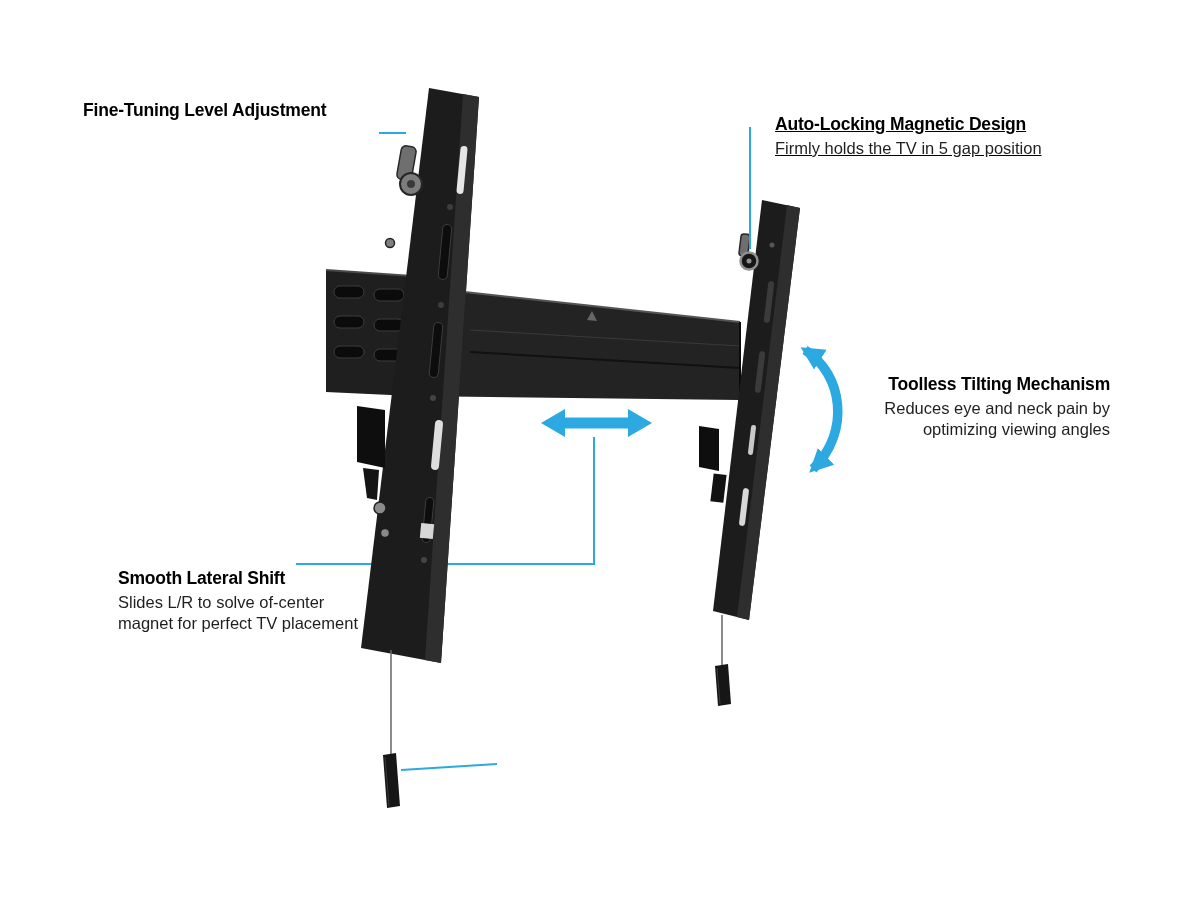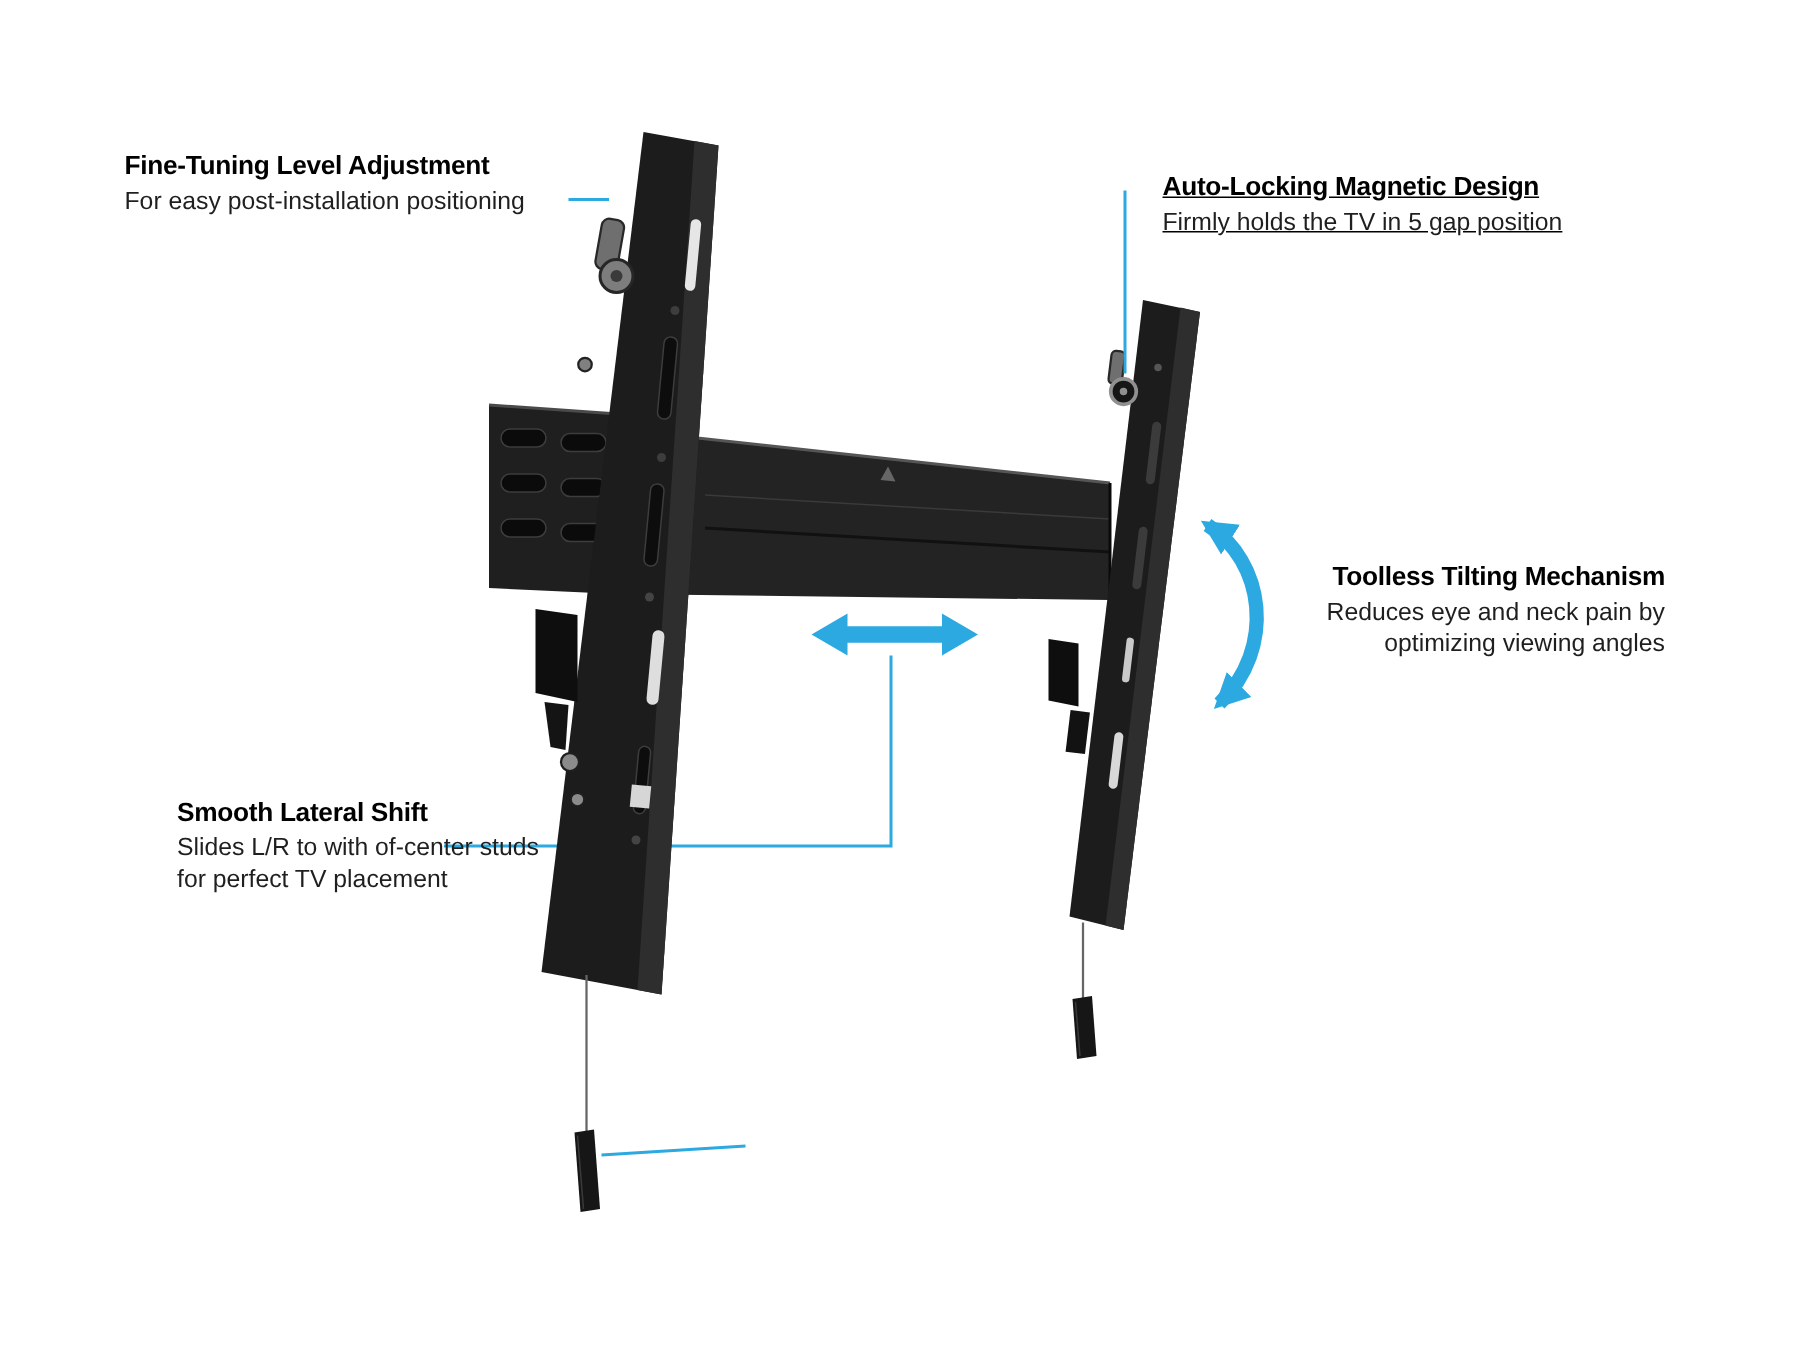--- a/index.html
+++ b/index.html
@@ -110,32 +110,31 @@
 
     <path d="M 805,350 C 843,374 851,432 813,469" class="accent-stroke" fill="none" stroke-width="9.5" marker-start="url(#ah-start)" marker-end="url(#ah-end)"></path>
 
     <polyline class="callout-line" points="379,133 406,133"></polyline>
     <polyline class="callout-line" points="750,127 750,249"></polyline>
     <polyline class="callout-line" points="401,770 497,764"></polyline>
   </svg>
 
   <div class="callout" style="left:83px;top:100px;width:320px;">
     <div class="c-title">Fine-Tuning Level Adjustment</div>
-    <div class="c-desc">For easy post-installation positioning</div>
   </div>
 
   <div class="callout" style="left:775px;top:114px;width:320px;text-decoration:underline;">
     <div class="c-title">Auto-Locking Magnetic Design</div>
     <div class="c-desc">Firmly holds the TV in 5 gap position</div>
   </div>
 
   <div class="callout" style="left:865px;top:374px;width:245px;text-align:right;">
     <div class="c-title">Toolless Tilting Mechanism</div>
     <div class="c-desc">Reduces eye and neck pain by optimizing viewing angles</div>
   </div>
 
-  <div class="callout" style="left:118px;top:531px;width:248px;">
+  <div class="callout" style="left:118px;top:568px;width:248px;">
     <div class="c-title">Smooth Lateral Shift</div>
-    <div class="c-desc">Slides L/R to with of-center studs for perfect TV placement</div>
+    <div class="c-desc">Slides L/R to solve of-center magnet for perfect TV placement</div>
   </div>
 
 
 </div>
 
 </body></html>

